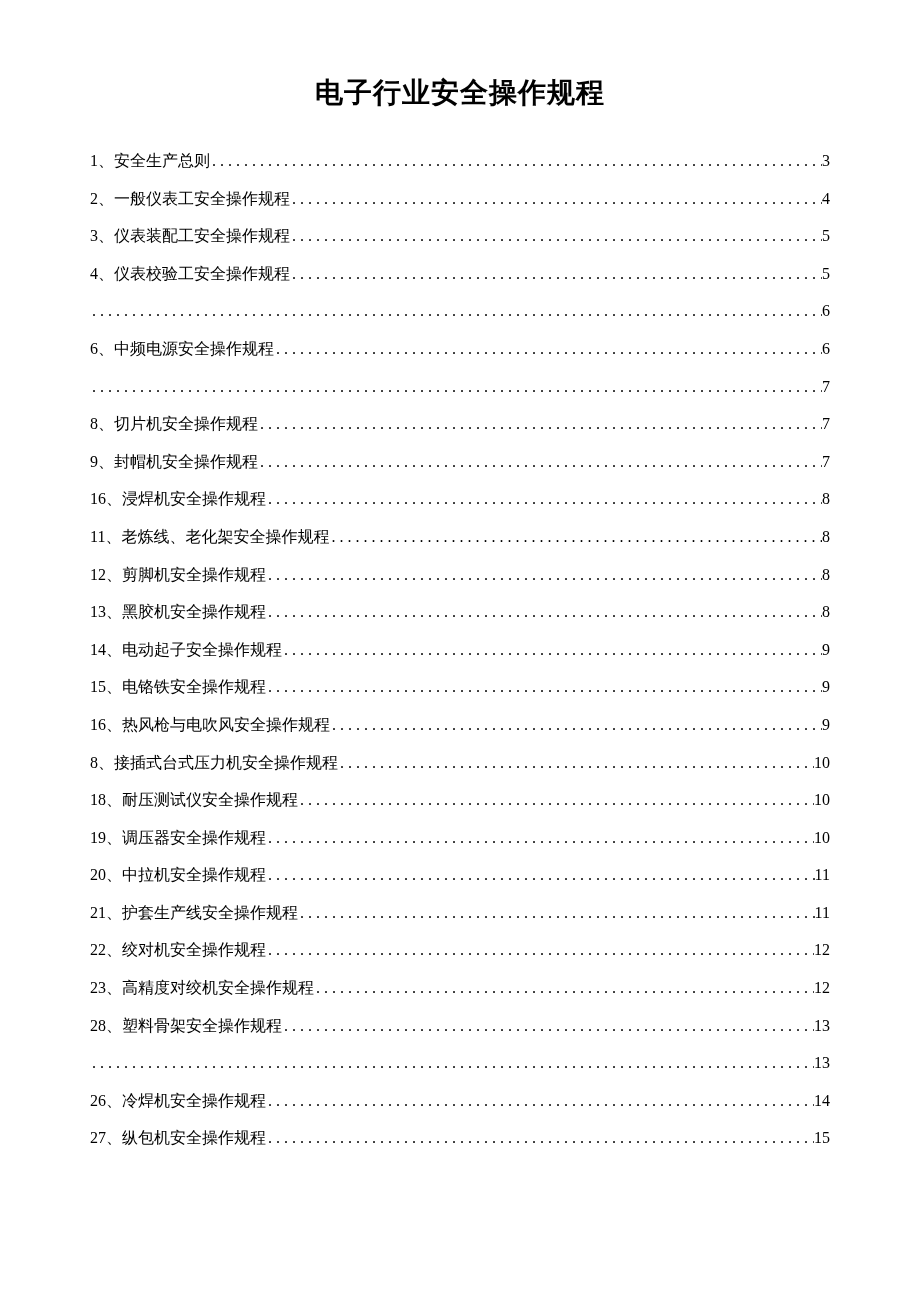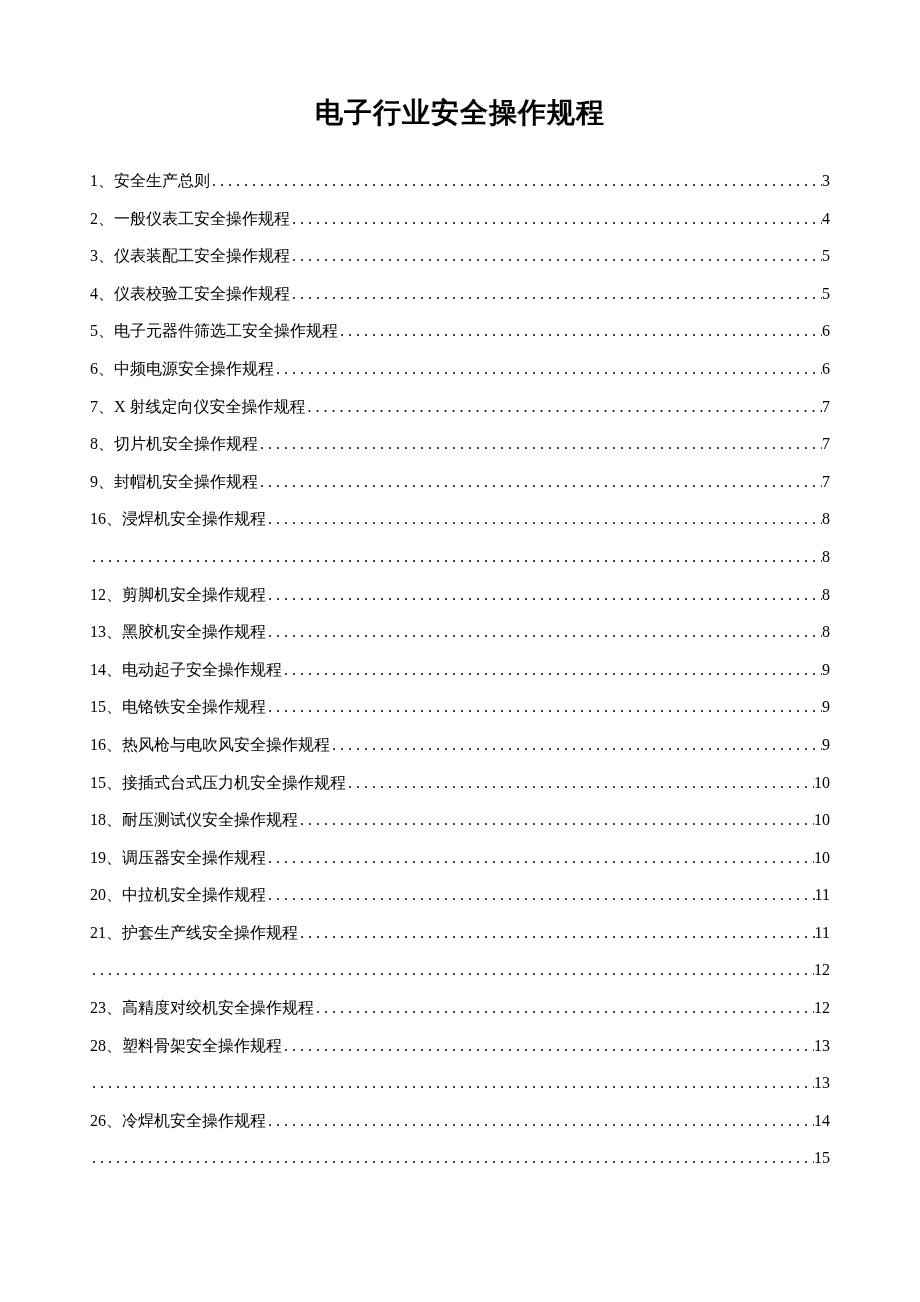--- a/index.html
+++ b/index.html
@@ -5,21 +5,21 @@
   body {
     margin: 0;
     padding: 0;
     background: #fff;
     font-family: "SimSun", "宋体", serif;
     width: 920px;
   }
   .page {
     width: 920px;
     height: 1170px;
-    padding: 94px 90px 0 90px;
+    padding: 74px 90px 0 90px;
     box-sizing: border-box;
   }
   .title {
     text-align: center;
     font-family: "SimHei", "黑体", sans-serif;
     font-size: 28px;
     font-weight: bold;
     color: #000;
     margin-bottom: 30px;
     letter-spacing: 1px;
@@ -71,50 +71,49 @@
         <span class="toc-label">3、仪表装配工安全操作规程</span>
         <span class="toc-dots"></span>
         <span class="toc-page">5</span>
       </div>
       <div class="toc-row">
         <span class="toc-label">4、仪表校验工安全操作规程</span>
         <span class="toc-dots"></span>
         <span class="toc-page">5</span>
       </div>
       <div class="toc-row">
-        <span class="toc-label">5、电子元器件筛选工安全操作规程</span>
         <span class="toc-dots"></span>
         <span class="toc-page">6</span>
       </div>
       <div class="toc-row">
         <span class="toc-label">6、中频电源安全操作规程</span>
         <span class="toc-dots"></span>
         <span class="toc-page">6</span>
       </div>
       <div class="toc-row">
-        <span class="toc-label">7、X 射线定向仪安全操作规程 </span>
         <span class="toc-dots"></span>
         <span class="toc-page">7</span>
       </div>
       <div class="toc-row">
         <span class="toc-label">8、切片机安全操作规程</span>
         <span class="toc-dots"></span>
         <span class="toc-page">7</span>
       </div>
       <div class="toc-row">
         <span class="toc-label">9、封帽机安全操作规程</span>
         <span class="toc-dots"></span>
         <span class="toc-page">7</span>
       </div>
       <div class="toc-row">
         <span class="toc-label">16、浸焊机安全操作规程</span>
         <span class="toc-dots"></span>
         <span class="toc-page">8</span>
       </div>
       <div class="toc-row">
+        <span class="toc-label">11、老炼线、老化架安全操作规程</span>
         <span class="toc-dots"></span>
         <span class="toc-page">8</span>
       </div>
       <div class="toc-row">
         <span class="toc-label">12、剪脚机安全操作规程</span>
         <span class="toc-dots"></span>
         <span class="toc-page">8</span>
       </div>
       <div class="toc-row">
         <span class="toc-label">13、黑胶机安全操作规程</span>
@@ -130,21 +129,21 @@
         <span class="toc-label">15、电铬铁安全操作规程</span>
         <span class="toc-dots"></span>
         <span class="toc-page">9</span>
       </div>
       <div class="toc-row">
         <span class="toc-label">16、热风枪与电吹风安全操作规程</span>
         <span class="toc-dots"></span>
         <span class="toc-page">9</span>
       </div>
       <div class="toc-row">
-        <span class="toc-label">15、接插式台式压力机安全操作规程</span>
+        <span class="toc-label">8、接插式台式压力机安全操作规程</span>
         <span class="toc-dots"></span>
         <span class="toc-page">10</span>
       </div>
       <div class="toc-row">
         <span class="toc-label">18、耐压测试仪安全操作规程</span>
         <span class="toc-dots"></span>
         <span class="toc-page">10</span>
       </div>
       <div class="toc-row">
         <span class="toc-label">19、调压器安全操作规程</span>
@@ -155,20 +154,21 @@
         <span class="toc-label">20、中拉机安全操作规程</span>
         <span class="toc-dots"></span>
         <span class="toc-page">11</span>
       </div>
       <div class="toc-row">
         <span class="toc-label">21、护套生产线安全操作规程</span>
         <span class="toc-dots"></span>
         <span class="toc-page">11</span>
       </div>
       <div class="toc-row">
+        <span class="toc-label">22、绞对机安全操作规程</span>
         <span class="toc-dots"></span>
         <span class="toc-page">12</span>
       </div>
       <div class="toc-row">
         <span class="toc-label">23、高精度对绞机安全操作规程</span>
         <span class="toc-dots"></span>
         <span class="toc-page">12</span>
       </div>
       <div class="toc-row">
         <span class="toc-label">28、塑料骨架安全操作规程</span>
@@ -178,17 +178,18 @@
       <div class="toc-row">
         <span class="toc-dots"></span>
         <span class="toc-page">13</span>
       </div>
       <div class="toc-row">
         <span class="toc-label">26、冷焊机安全操作规程</span>
         <span class="toc-dots"></span>
         <span class="toc-page">14</span>
       </div>
       <div class="toc-row">
+        <span class="toc-label">27、纵包机安全操作规程</span>
         <span class="toc-dots"></span>
         <span class="toc-page">15</span>
       </div>
     </div>
 </div>
 
 </body></html>

